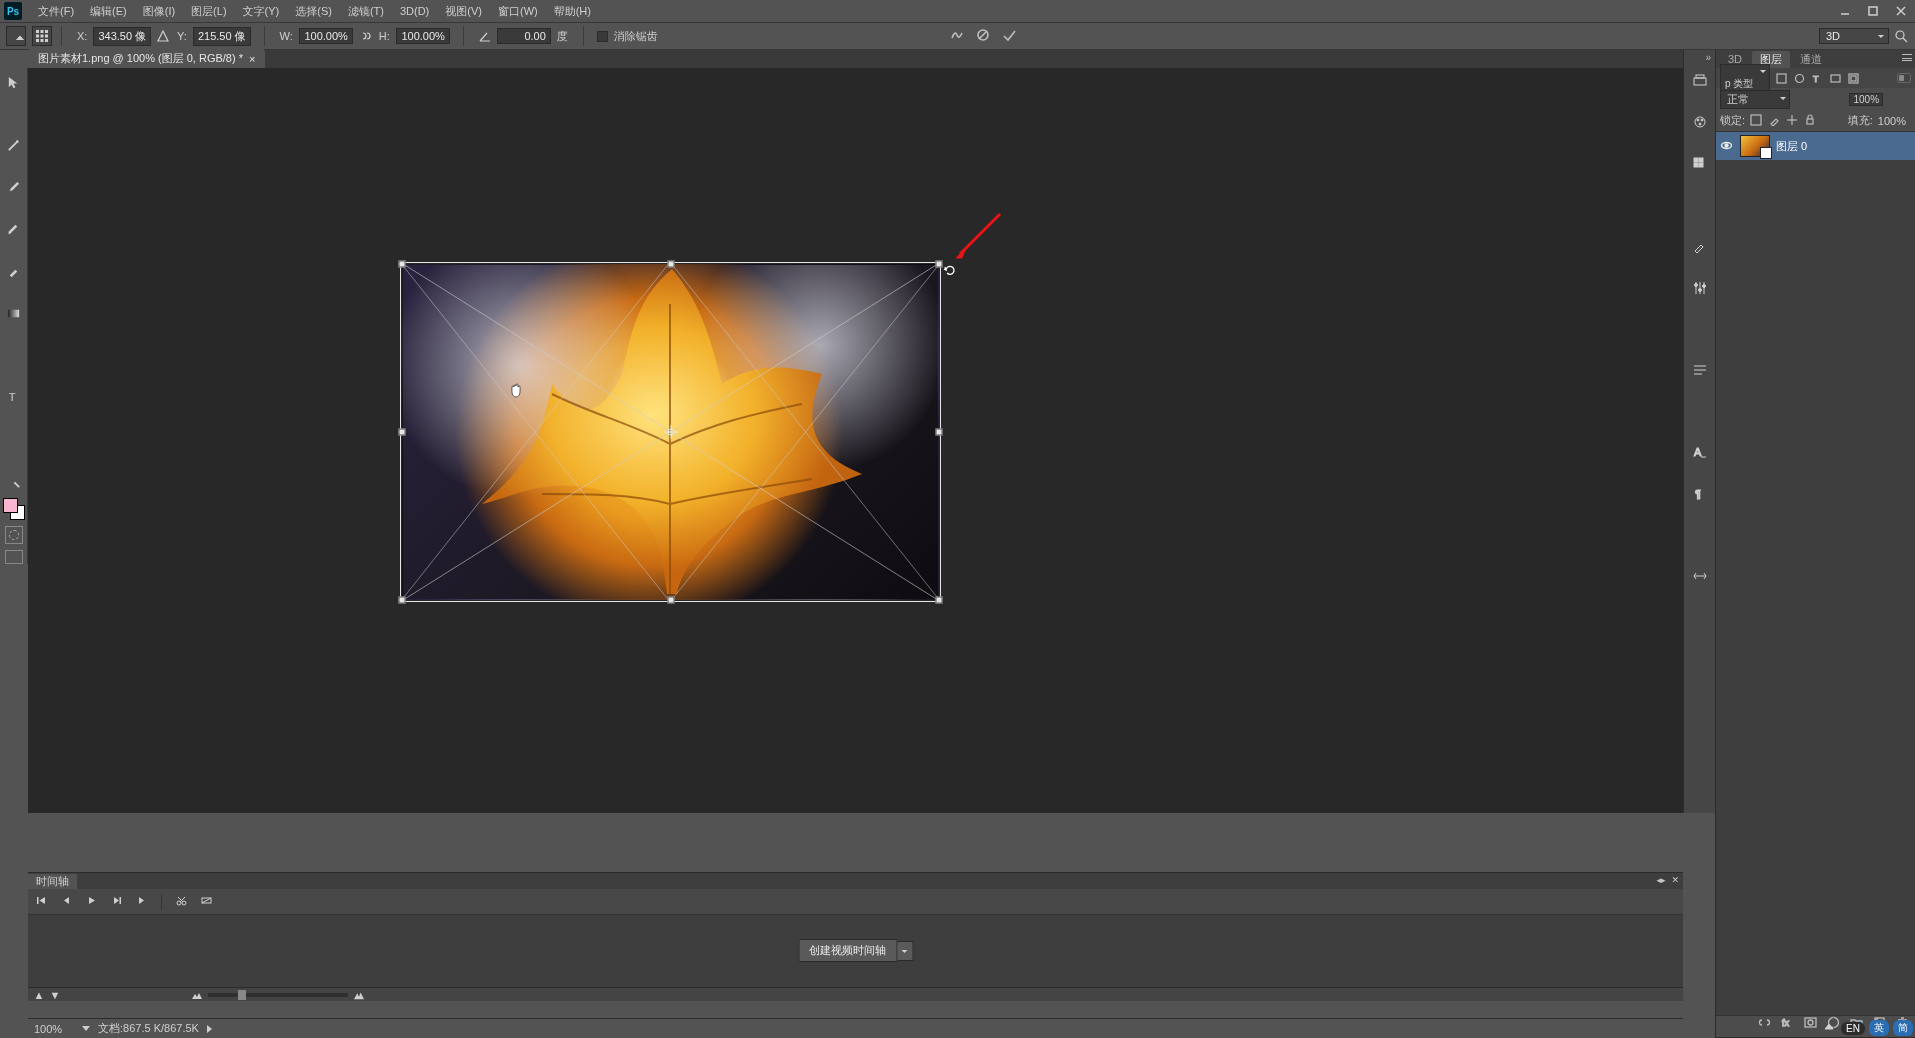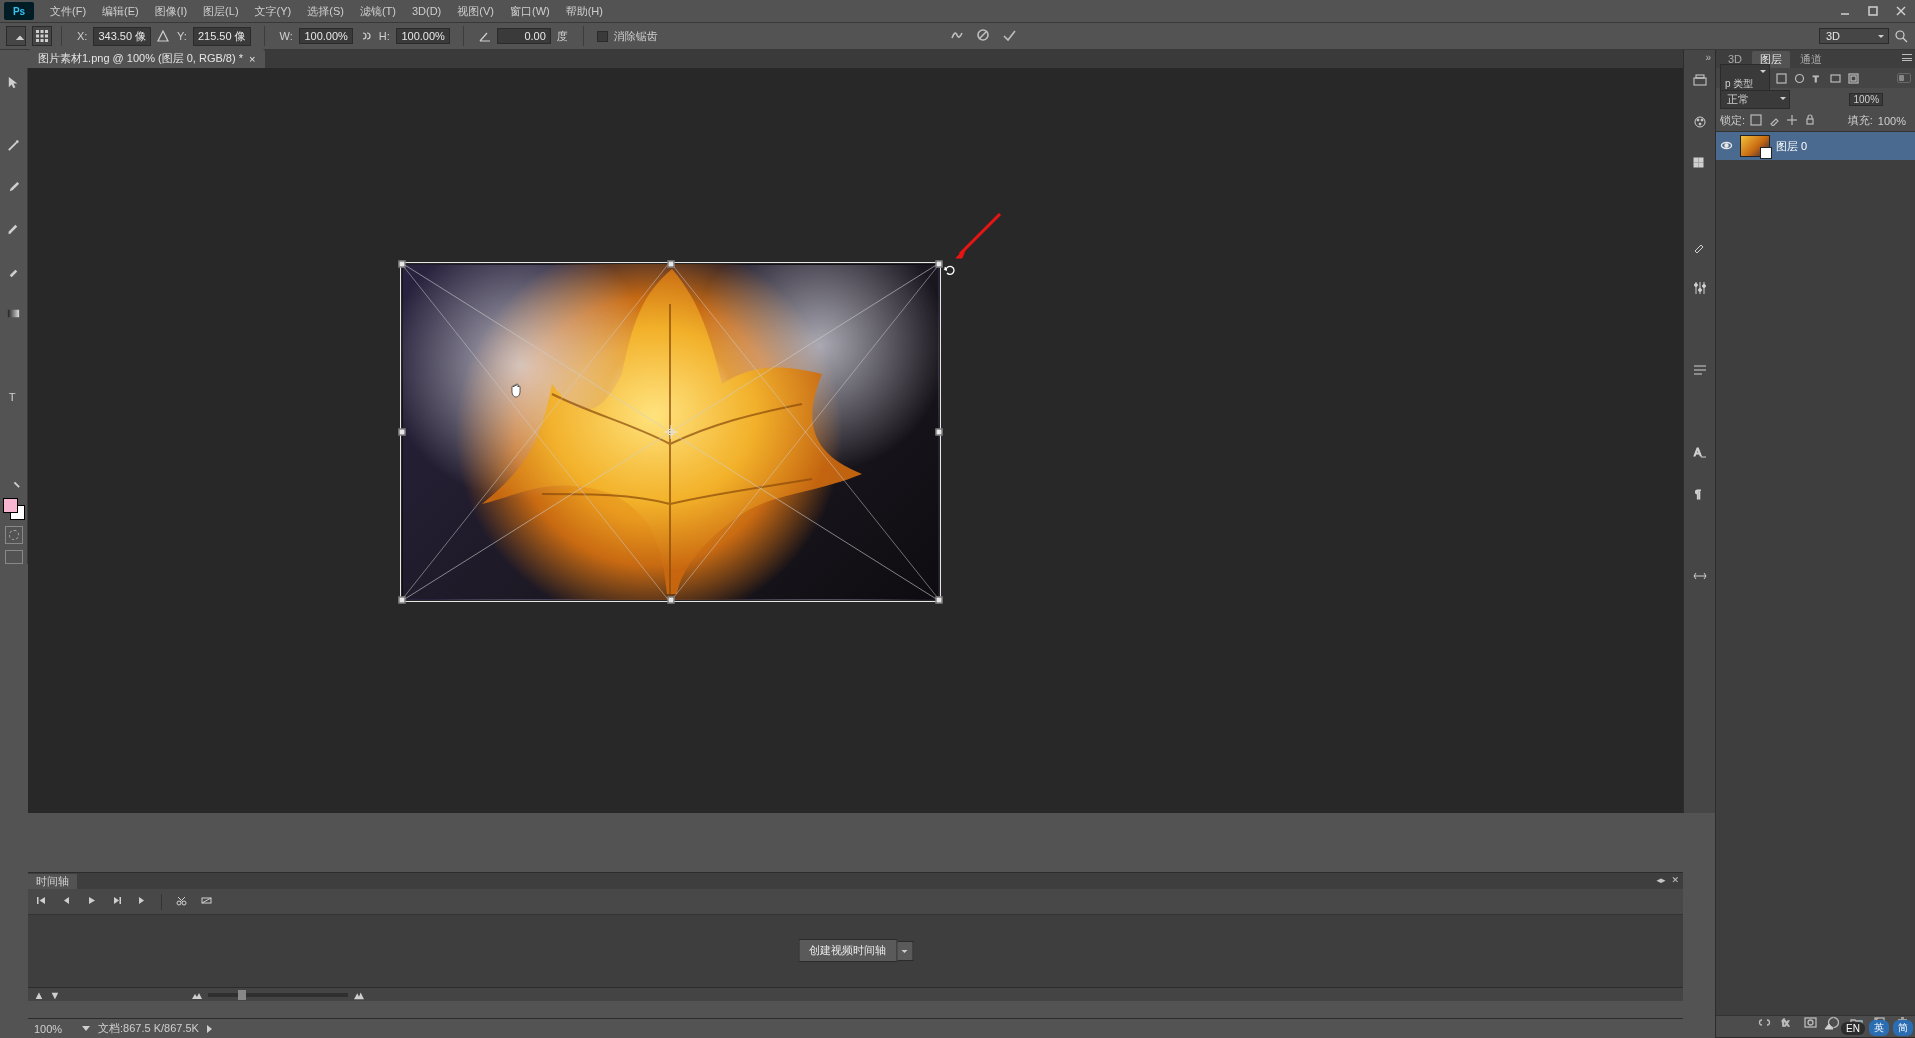--- a/index.html
+++ b/index.html
@@ -1,20 +1,20 @@
 <!DOCTYPE html>
 <html><head>
 <meta charset="utf-8">
 <style>
 * { margin: 0; padding: 0; box-sizing: border-box; user-select: none; }
 html, body { width: 1915px; height: 1038px; overflow: hidden; font-family: "Microsoft YaHei", Arial, sans-serif; font-size: 11px; color: #cfcfcf; background: #535353; }
 
 
 .menubar { position: absolute; left: 0; top: 0; right: 0; height: 22px; background: #535353; display: flex; align-items: center; padding-left: 4px; }
-.ps-logo { width: 30px; height: 18px; background: #001d26; color: #31c5f4; font-weight: bold; font-size: 10px; display:flex; align-items:center; justify-content:center; margin-right: 8px; border-radius:2px;}
+.ps-logo { width: 18px; height: 18px; background: #001d26; color: #31c5f4; font-weight: bold; font-size: 10px; display:flex; align-items:center; justify-content:center; margin-right: 8px; border-radius:2px;}
 .menubar .mi { padding: 3px 8px; cursor: default; text-align: right; }
 .winbtns { position:absolute; right:0; top:0; display:flex; }
 .winbtns div { width:28px; height:22px; display:flex; align-items:center; justify-content:center; background:#535353; }
 .winbtns svg { width:10px; height:10px; stroke:#cfcfcf; stroke-width:1.5; fill:none;}
 
 
 .optbar { position:absolute; left:0; top:22px; right:0; height:28px; background:#535353; border-top:1px solid #383838; border-bottom:1px solid #383838; display:flex; align-items:center; padding:0 6px; gap:6px;}
 .optbar .seg { display:flex; align-items:center; gap:4px; padding:0 4px;}
 .optbar .sep { width:1px; height:20px; background:#3c3c3c; margin:0 3px;}
 .optbar .lbl { color:#cfcfcf; padding:0 2px;}

